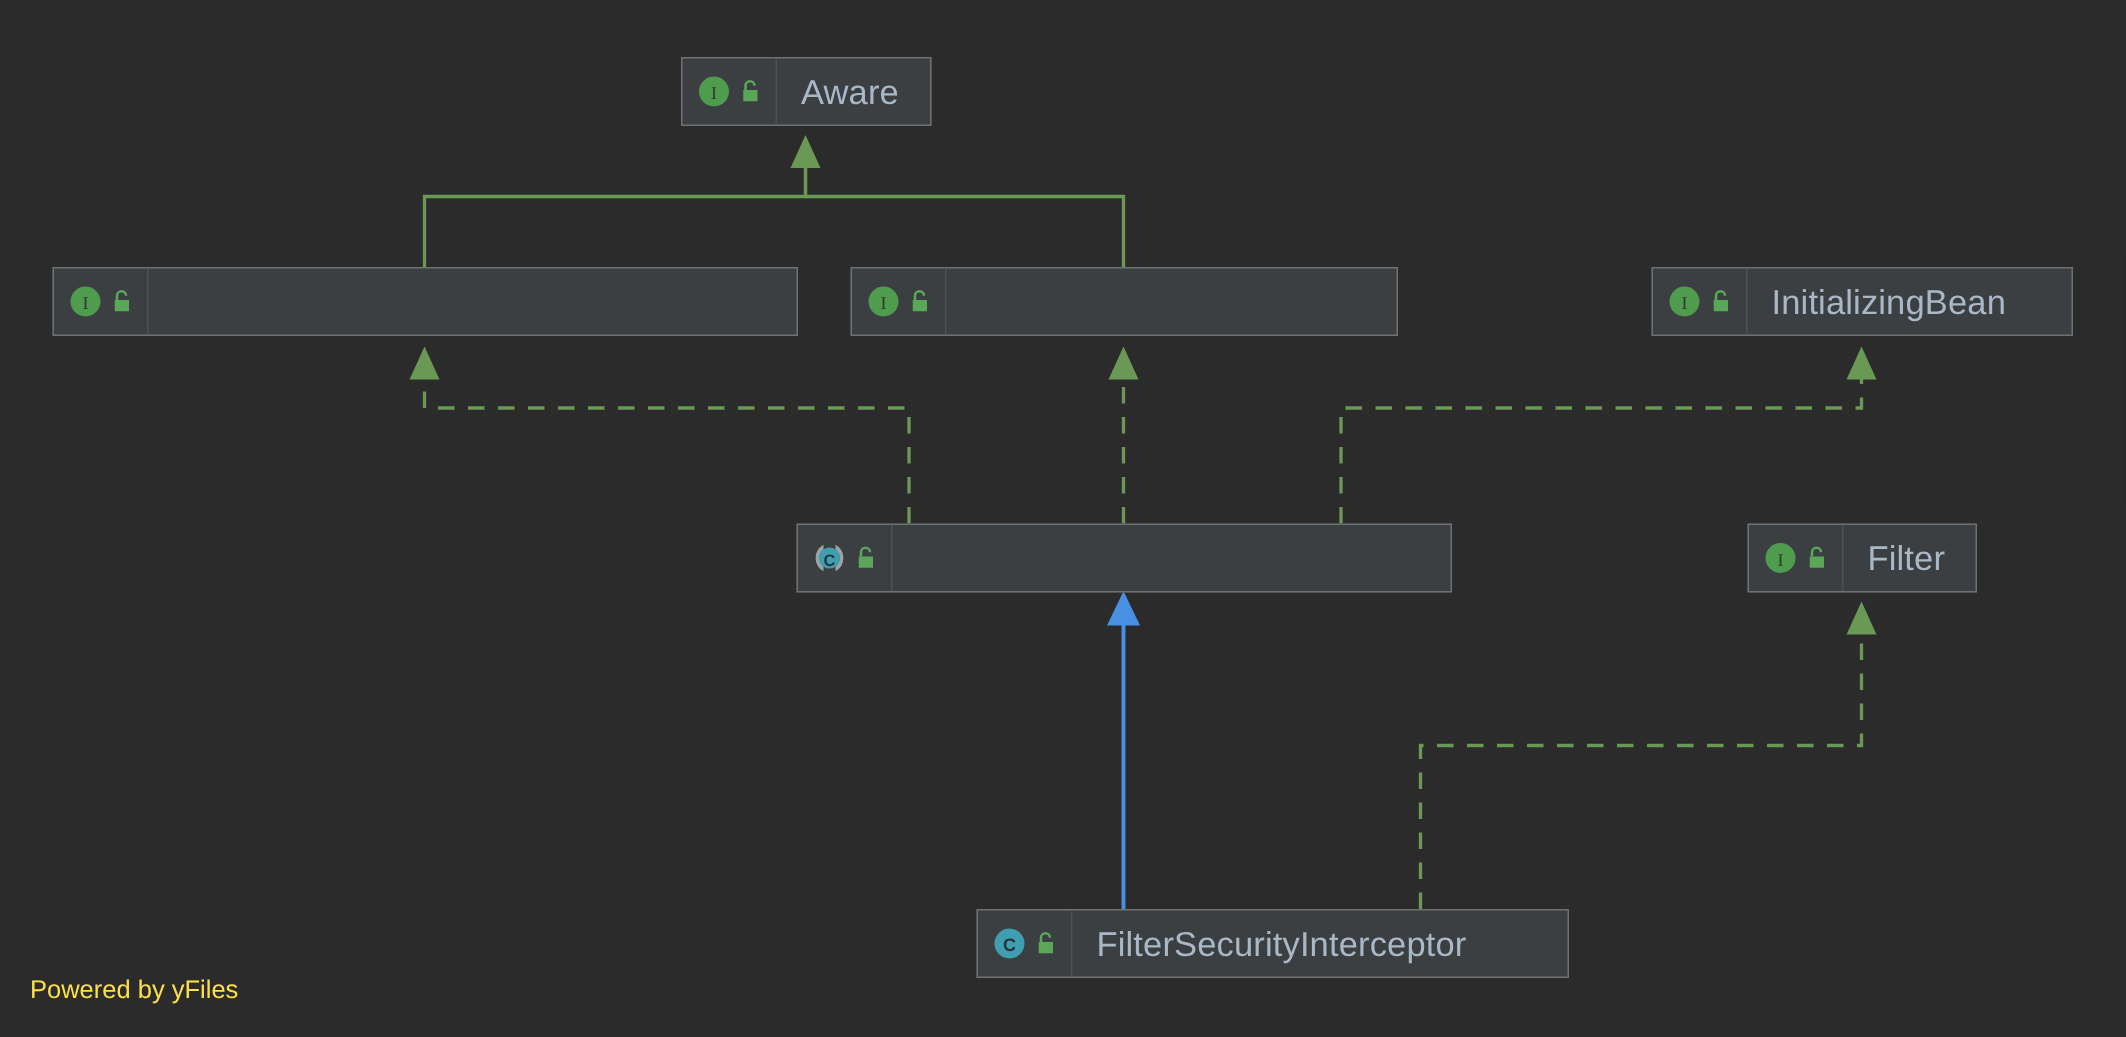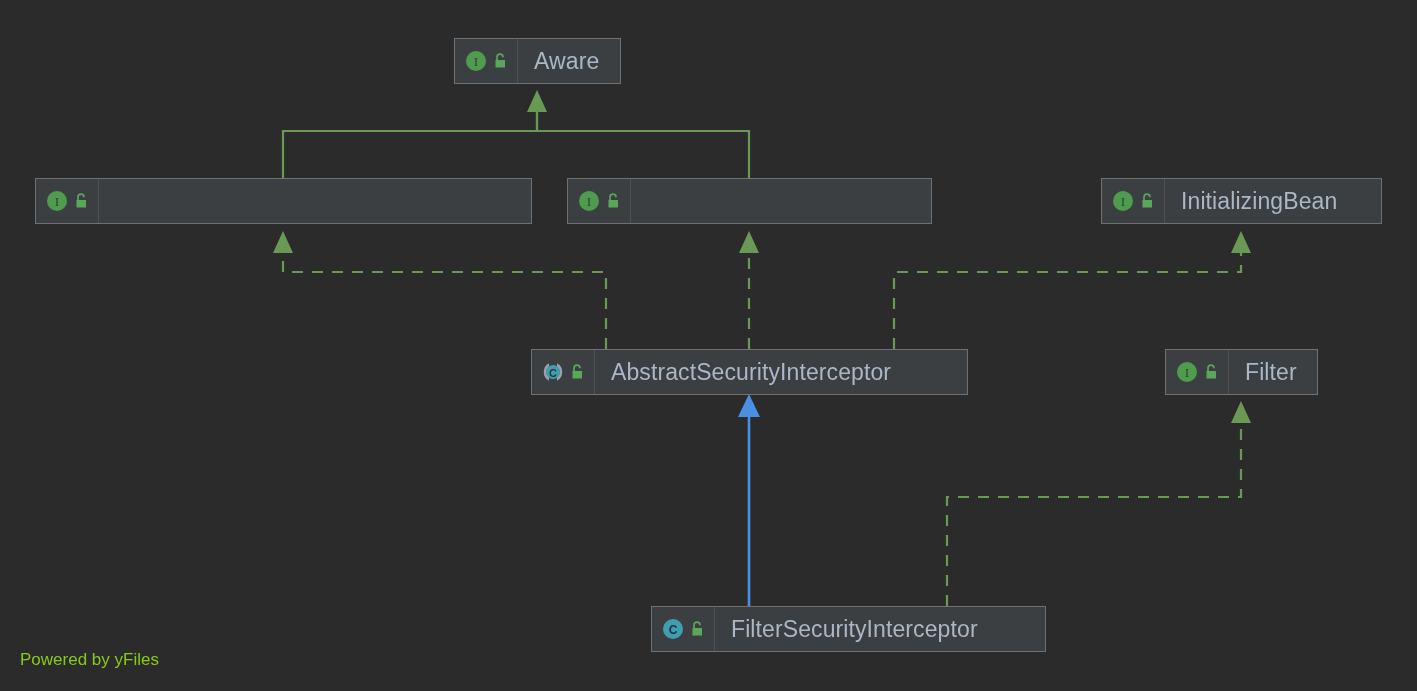--- a/index.html
+++ b/index.html
@@ -64,21 +64,21 @@
   .icon-lock {
     width: 15px;
     height: 16px;
     flex: 0 0 auto;
     display: block;
   }
   #watermark {
     position: absolute;
     left: 20px;
     top: 650px;
-    color: #84cc16;
+    color: #fde047;
     font-size: 17px;
     font-family: "Liberation Sans", sans-serif;
     user-select: none;
   }
 </style>
 </head>
 <body>
 
 <div id="diagram-canvas">
 
@@ -180,21 +180,20 @@
         <path d="M7 2.2 A10 10 0 0 0 7 19.8 L7 16.6 A7 7 0 0 1 7 5.4 Z" fill="#9aa3a6"></path>
         <path d="M15 2.2 A10 10 0 0 1 15 19.8 L15 16.6 A7 7 0 0 0 15 5.4 Z" fill="#9aa3a6"></path>
         <circle cx="11" cy="11" r="7" fill="#3f9fb0"></circle>
         <text x="11" y="16" text-anchor="middle" font-size="11" font-family="Liberation Sans, sans-serif" font-weight="bold" fill="#23343a">C</text>
       </svg>
       <svg class="icon-lock" viewBox="0 0 15 16">
         <path d="M4 7 V4.2 A3 3 0 0 1 10 4.2" fill="none" stroke="#5aa75a" stroke-width="1.7"></path>
         <rect x="2.5" y="7" width="9.5" height="7.5" fill="#5aa75a"></rect>
       </svg>
     </div>
-    <div class="node-label">AbstractSecurityInterceptor</div>
   </div>
 
   <div class="uml-node" style="left:1165px; top:349px; width:153px;">
     <div class="node-icons">
       <svg class="icon-type" viewBox="0 0 22 22">
         <circle cx="11" cy="11" r="10" fill="#4f9c4f"></circle>
         <text x="11" y="16" text-anchor="middle" font-size="12" font-family="Liberation Serif, serif" fill="#2f3a2f">I</text>
       </svg>
       <svg class="icon-lock" viewBox="0 0 15 16">
         <path d="M4 7 V4.2 A3 3 0 0 1 10 4.2" fill="none" stroke="#5aa75a" stroke-width="1.7"></path>

